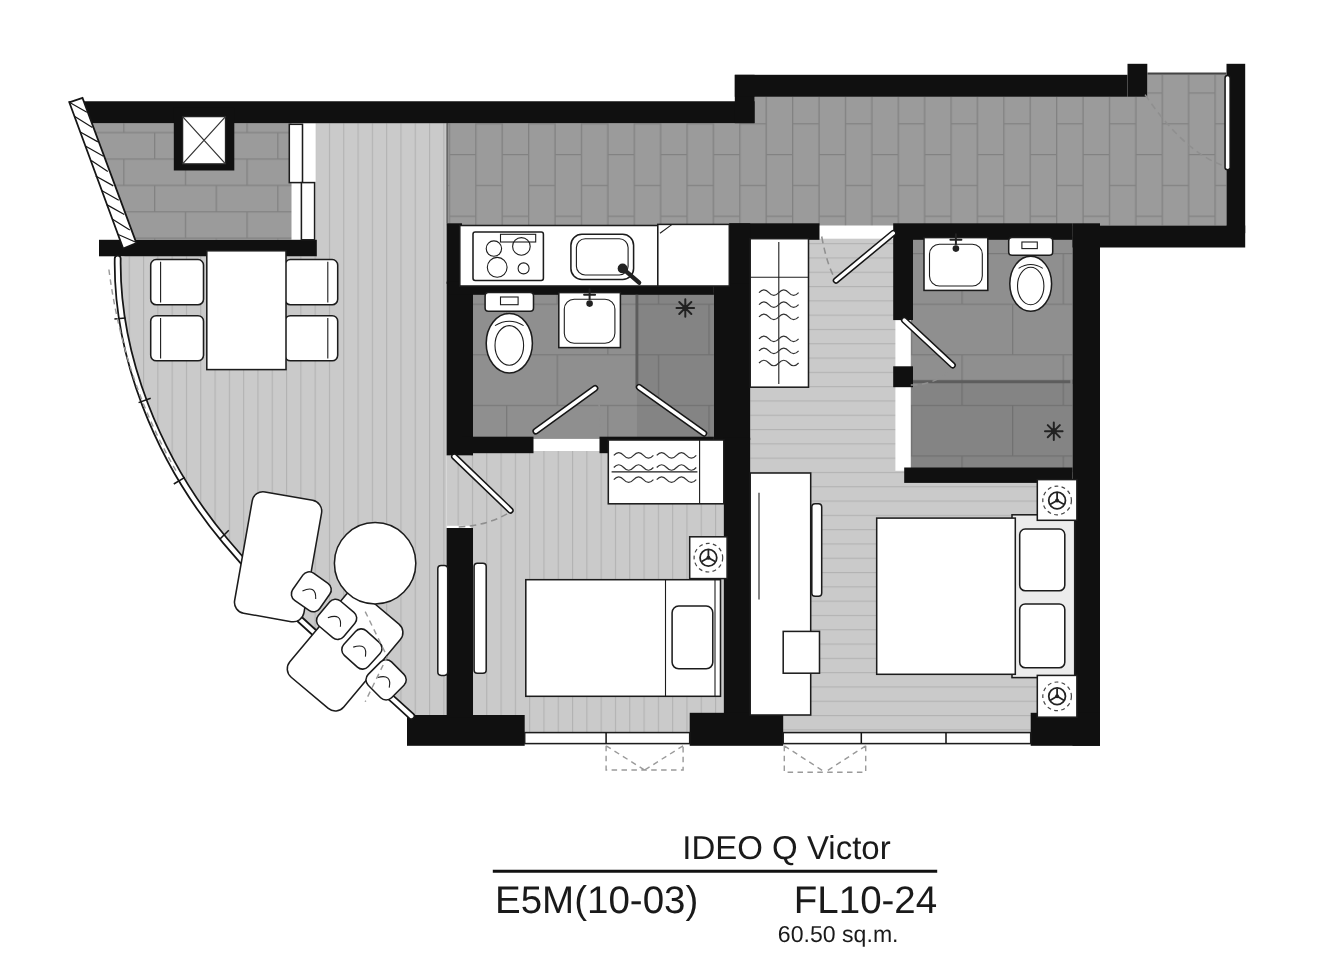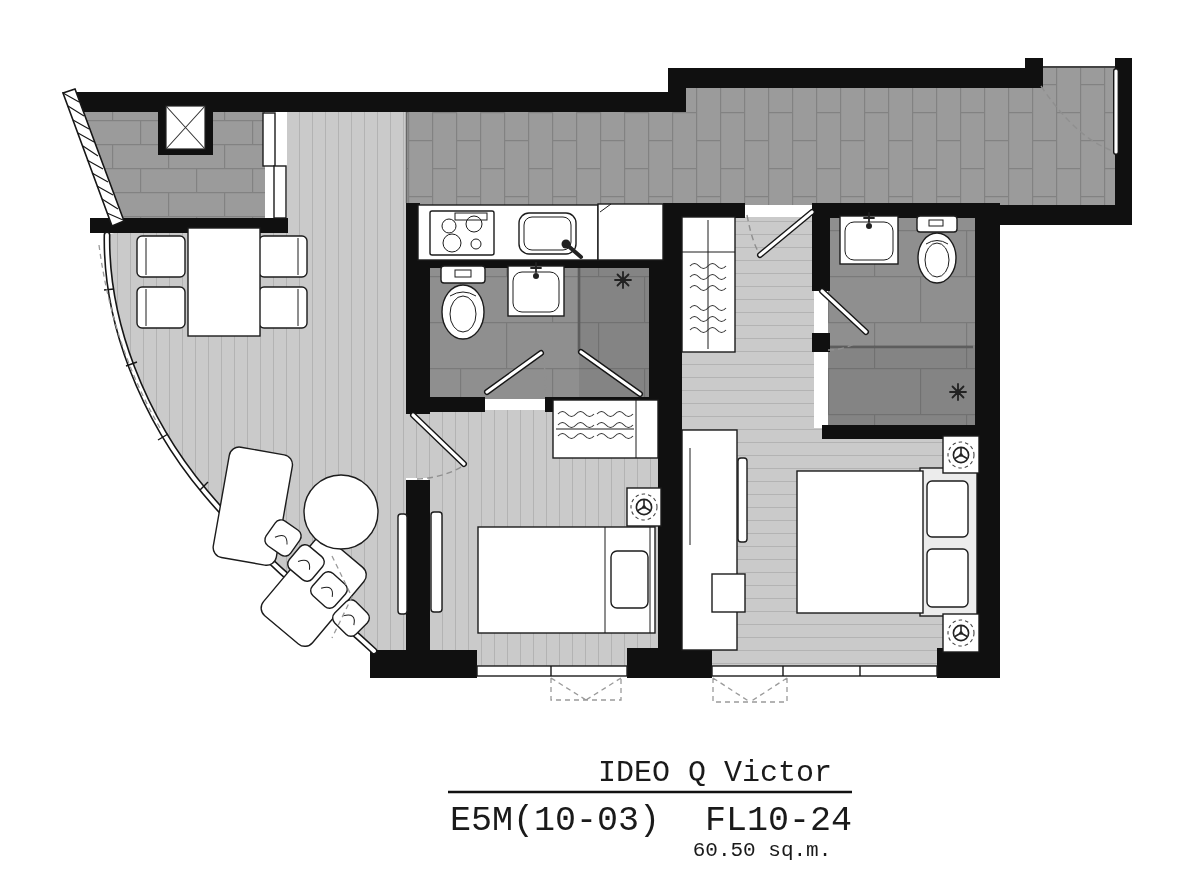--- a/index.html
+++ b/index.html
@@ -4,21 +4,21 @@
 <style>
   :root{
     --wall:#101010; --tile-floor:#9b9b9b; --tile-grout:#828282;
     --bath-tile:#8f8f8f; --bath-grout:#7a7a7a;
     --plank-floor:#cacaca; --plank-line:#b3b3b3;
     --furniture-fill:#ffffff; --furniture-stroke:#1c1c1c;
     --text-color:#1a1a1a; --background:#ffffff;
   }
   html,body{margin:0;padding:0;background:var(--background);}
   .stage{position:relative;width:1200px;height:888px;background:var(--background);
-         font-family:Liberation Mono, monospace;}
+         font-family:Liberation Sans, sans-serif;}
   svg{position:absolute;left:0;top:0;}
   .wall{fill:var(--wall);stroke:none;}
   .tile-bg{fill:var(--tile-floor);}
   .tile-line{stroke:var(--tile-grout);stroke-width:1.2;fill:none;}
   .bath-bg{fill:var(--bath-tile);}
   .bath-line{stroke:var(--bath-grout);stroke-width:1.2;fill:none;}
   .plank-bg{fill:var(--plank-floor);}
   .plank-line{stroke:var(--plank-line);stroke-width:1;fill:none;}
   .furn{fill:var(--furniture-fill);stroke:var(--furniture-stroke);stroke-width:1.4;}
   .furn-thin{fill:none;stroke:var(--furniture-stroke);stroke-width:1;}

